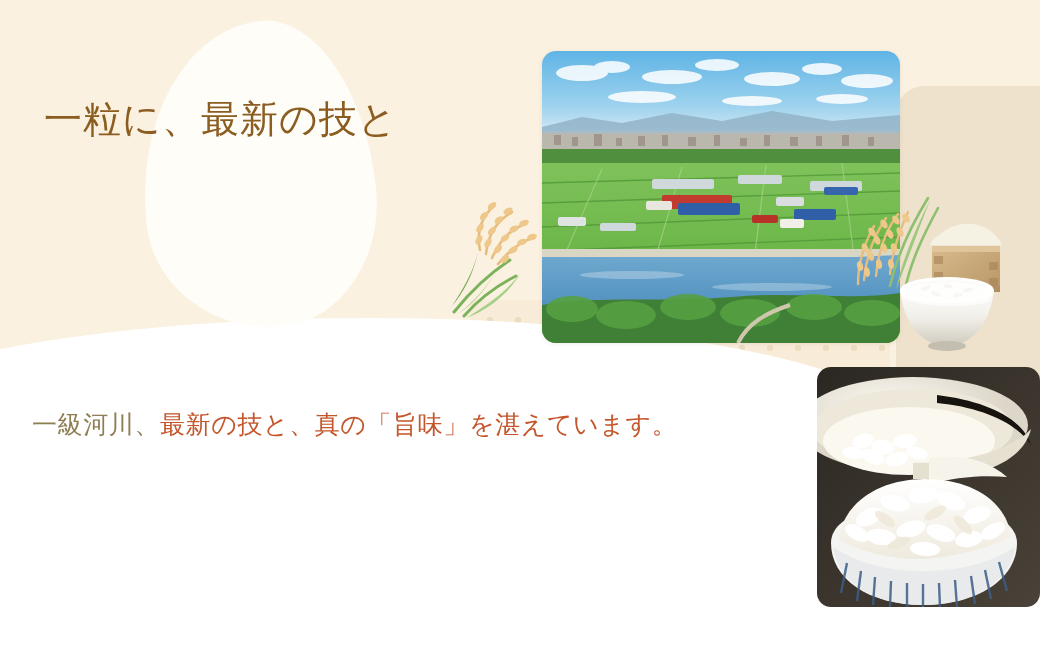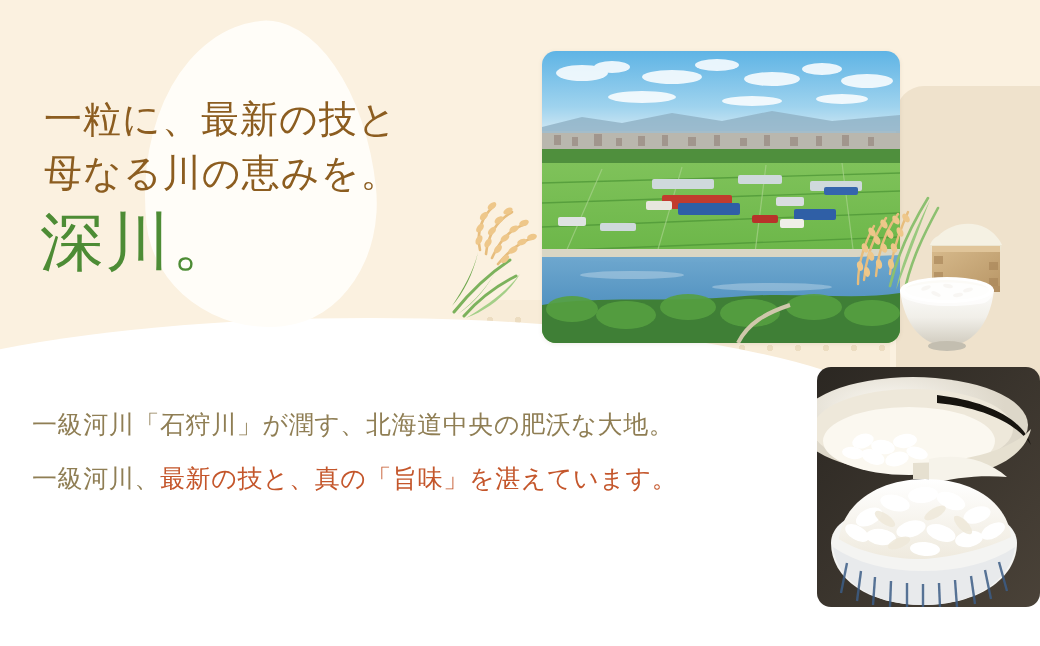--- a/index.html
+++ b/index.html
@@ -213,23 +213,21 @@
   <div class="right-panel-dots"></div>
   <div class="right-panel"></div>
   <div class="bg-white-arc"></div>
   <div class="bg-white-bottom"></div>
   <div class="dot-band-cut"></div>
 
   <div class="grain-blob"></div>
 
   <div class="headline">
     <div class="hl-line">一粒に、最新の技と</div>
-    <div class="hl-line">母なる川の恵みを。</div>
-  </div>
-  <div class="brand">深川。</div>
+  </div>
 
   <div class="rice-ear">
     <svg viewBox="0 0 124 140" width="124" height="140">
       <g stroke="#7cb25c" stroke-width="3" fill="none" stroke-linecap="round">
         <path d="M30 132 C 46 112, 62 96, 86 80"></path>
         <path d="M40 136 C 54 120, 72 106, 92 96"></path>
       </g>
       <path d="M34 134 C 52 120, 66 104, 74 86 C 66 104, 52 122, 34 134 Z" fill="#8cc070"></path>
       <path d="M42 138 C 62 126, 82 112, 96 94 C 84 114, 64 130, 42 138 Z" fill="#a4cf88"></path>
       <path d="M28 126 C 40 108, 50 90, 54 72 C 50 92, 40 112, 28 126 Z" fill="#6fa84e"></path>
@@ -503,17 +501,16 @@
         <ellipse cx="118" cy="146" rx="12" ry="5" transform="rotate(-30 118 146)"></ellipse>
         <ellipse cx="146" cy="158" rx="12" ry="5" transform="rotate(46 146 158)"></ellipse>
         <ellipse cx="82" cy="176" rx="12" ry="5" transform="rotate(-22 82 176)"></ellipse>
       </g>
     </svg>
   </div>
 
   <div class="dot-band-cut2"></div>
 
   <div class="body-copy">
-    <div class="body-line">一級河川「石狩川」が潤す、北海道中央の肥沃な大地。</div>
     <div class="body-line"><span>一級河川、</span><span class="accent">最新の技と、真の「旨味」を湛えています。</span></div>
   </div>
 
 </div>
 
 </body></html>

